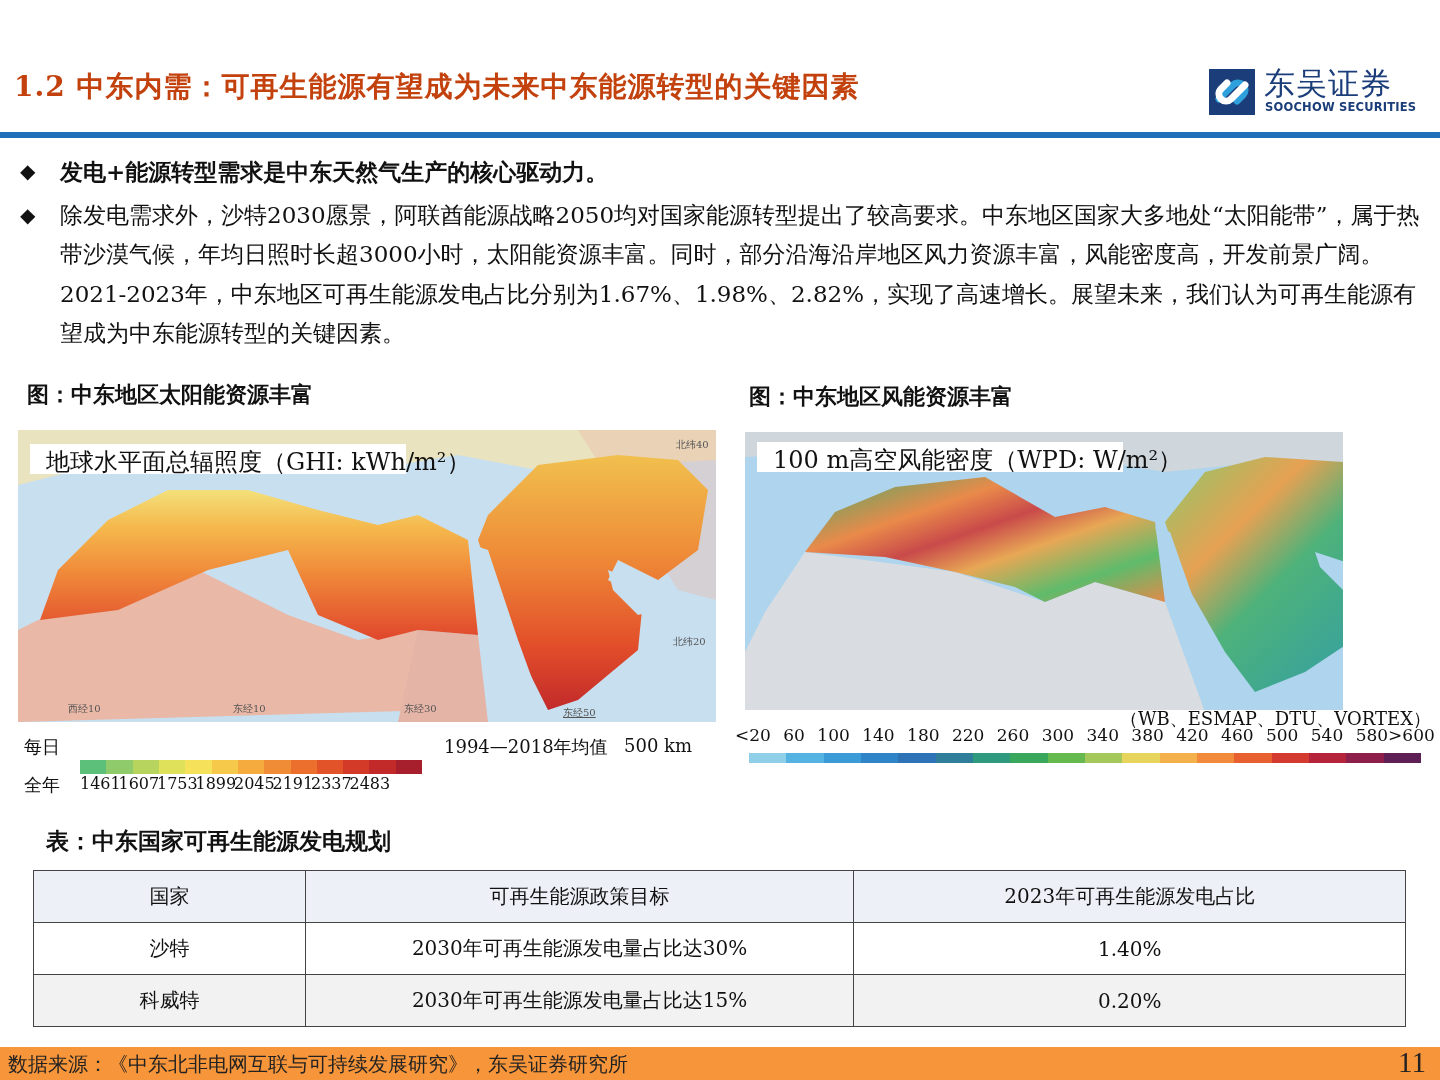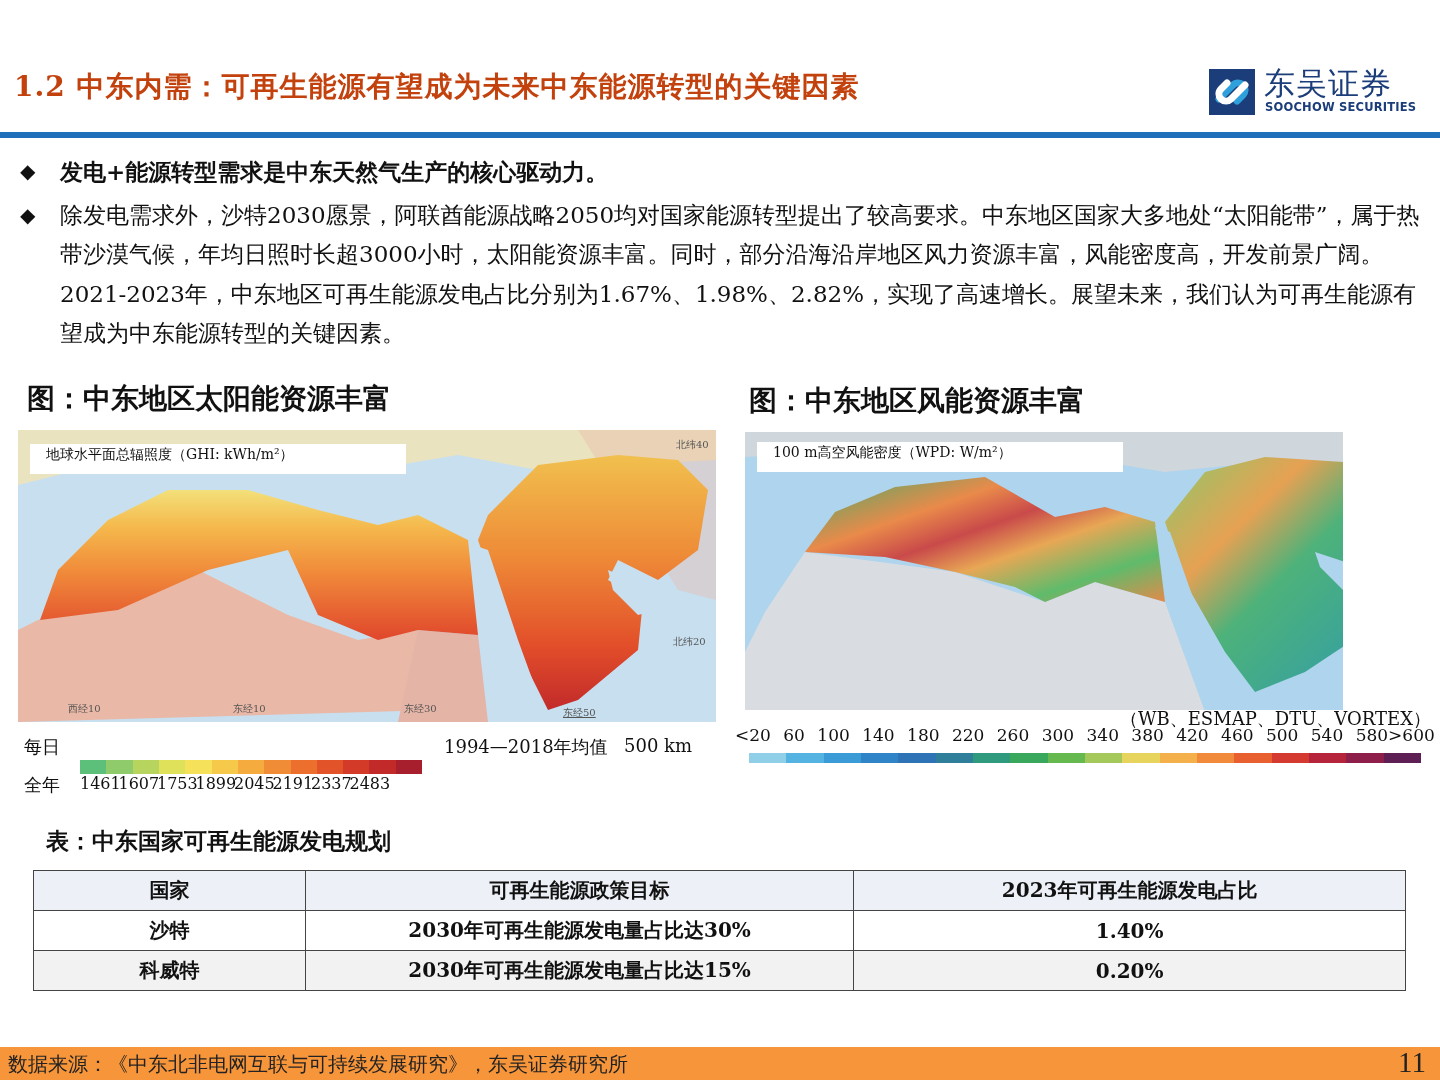--- a/index.html
+++ b/index.html
@@ -15,50 +15,50 @@
   .logo-mark { position: absolute; left: 0; top: 4px; width: 46px; height: 46px; }
   .logo-cn { position: absolute; left: 55px; top: -2px; font-size: 31px; color: #1b3d79; font-family: "DejaVu Sans", sans-serif; letter-spacing: 1px; }
   .logo-en { position: absolute; left: 56px; top: 35px; font-size: 11.5px; font-weight: bold; color: #1b3d79; font-family: "DejaVu Sans", sans-serif; letter-spacing: 0.2px; }
   .header-rule { position: absolute; left: 0; top: 132px; width: 1440px; height: 6px; background: #1f6fba; }
 
   .bullets { position: absolute; left: 16px; top: 152px; width: 1420px; }
   .bullet { position: relative; padding-left: 44px; font-size: 23px; line-height: 39.5px; }
   .bullet .diamond { position: absolute; left: 4px; top: 0; font-size: 20px; }
   .bullet.bold { font-weight: bold; margin-bottom: 4px; }
 
-  .fig-caption { position: absolute; font-size: 28px; font-weight: bold; }
+  .fig-caption { position: absolute; font-size: 22px; font-weight: bold; }
   .fig1-cap { left: 27px; top: 380px; }
   .fig2-cap { left: 749px; top: 382px; }
 
   .map { position: absolute; overflow: hidden; }
   .map1 { left: 18px; top: 430px; width: 698px; height: 292px; background: #c9dff0; }
   .map2 { left: 745px; top: 432px; width: 598px; height: 278px; background: #aed4ee; }
   .map-label {
-    position: absolute; background: #ffffff; font-size: 14px; padding: 2px 16px;
+    position: absolute; background: #ffffff; font-size: 24px; padding: 2px 16px;
     font-family: "DejaVu Serif", serif; white-space: nowrap;
   }
   .map1 .map-label { left: 12px; top: 14px; width: 376px; height: 30px; }
   .map2 .map-label { left: 12px; top: 10px; width: 366px; height: 30px; }
   .geo { position: absolute; font-size: 10px; color: #555; }
 
   .legend1 { position: absolute; left: 24px; top: 735px; width: 700px; height: 70px; font-size: 18px; }
   .leg-row { position: absolute; white-space: nowrap; }
   .leg-ticks span { display: inline-block; width: 38.5px; text-align: center; }
   .colorbar { position: absolute; display: flex; }
   .colorbar div { flex: 1; height: 100%; }
 
   .legend2 { position: absolute; left: 735px; top: 705px; width: 705px; height: 65px; font-size: 17px; }
 
   .table-caption { position: absolute; left: 46px; top: 826px; font-size: 23px; font-weight: bold; }
   table.plan {
     position: absolute; left: 33px; top: 870px; width: 1373px;
     border-collapse: collapse; font-size: 20px; font-family: "DejaVu Serif", serif;
   }
   table.plan th, table.plan td {
-    border: 1.5px solid #444; height: 40px; text-align: center; font-weight: bold;
+    border: 1.5px solid #444; height: 52px; text-align: center; font-weight: normal;
   }
   table.plan thead th { background: #edf0f6; }
   table.plan tbody tr:nth-child(2) td { background: #f2f2f2; }
 
   .footer {
     position: absolute; left: 0; top: 1047px; width: 1440px; height: 33px; background: #f7953a;
   }
   .footer-text { position: absolute; left: 8px; top: 4px; font-size: 20px; color: #222; font-family: "DejaVu Serif", serif; }
   .page-num { position: absolute; right: 14px; top: -1px; font-size: 29px; color: #222; font-family: "Liberation Serif", serif; }
 </style>

